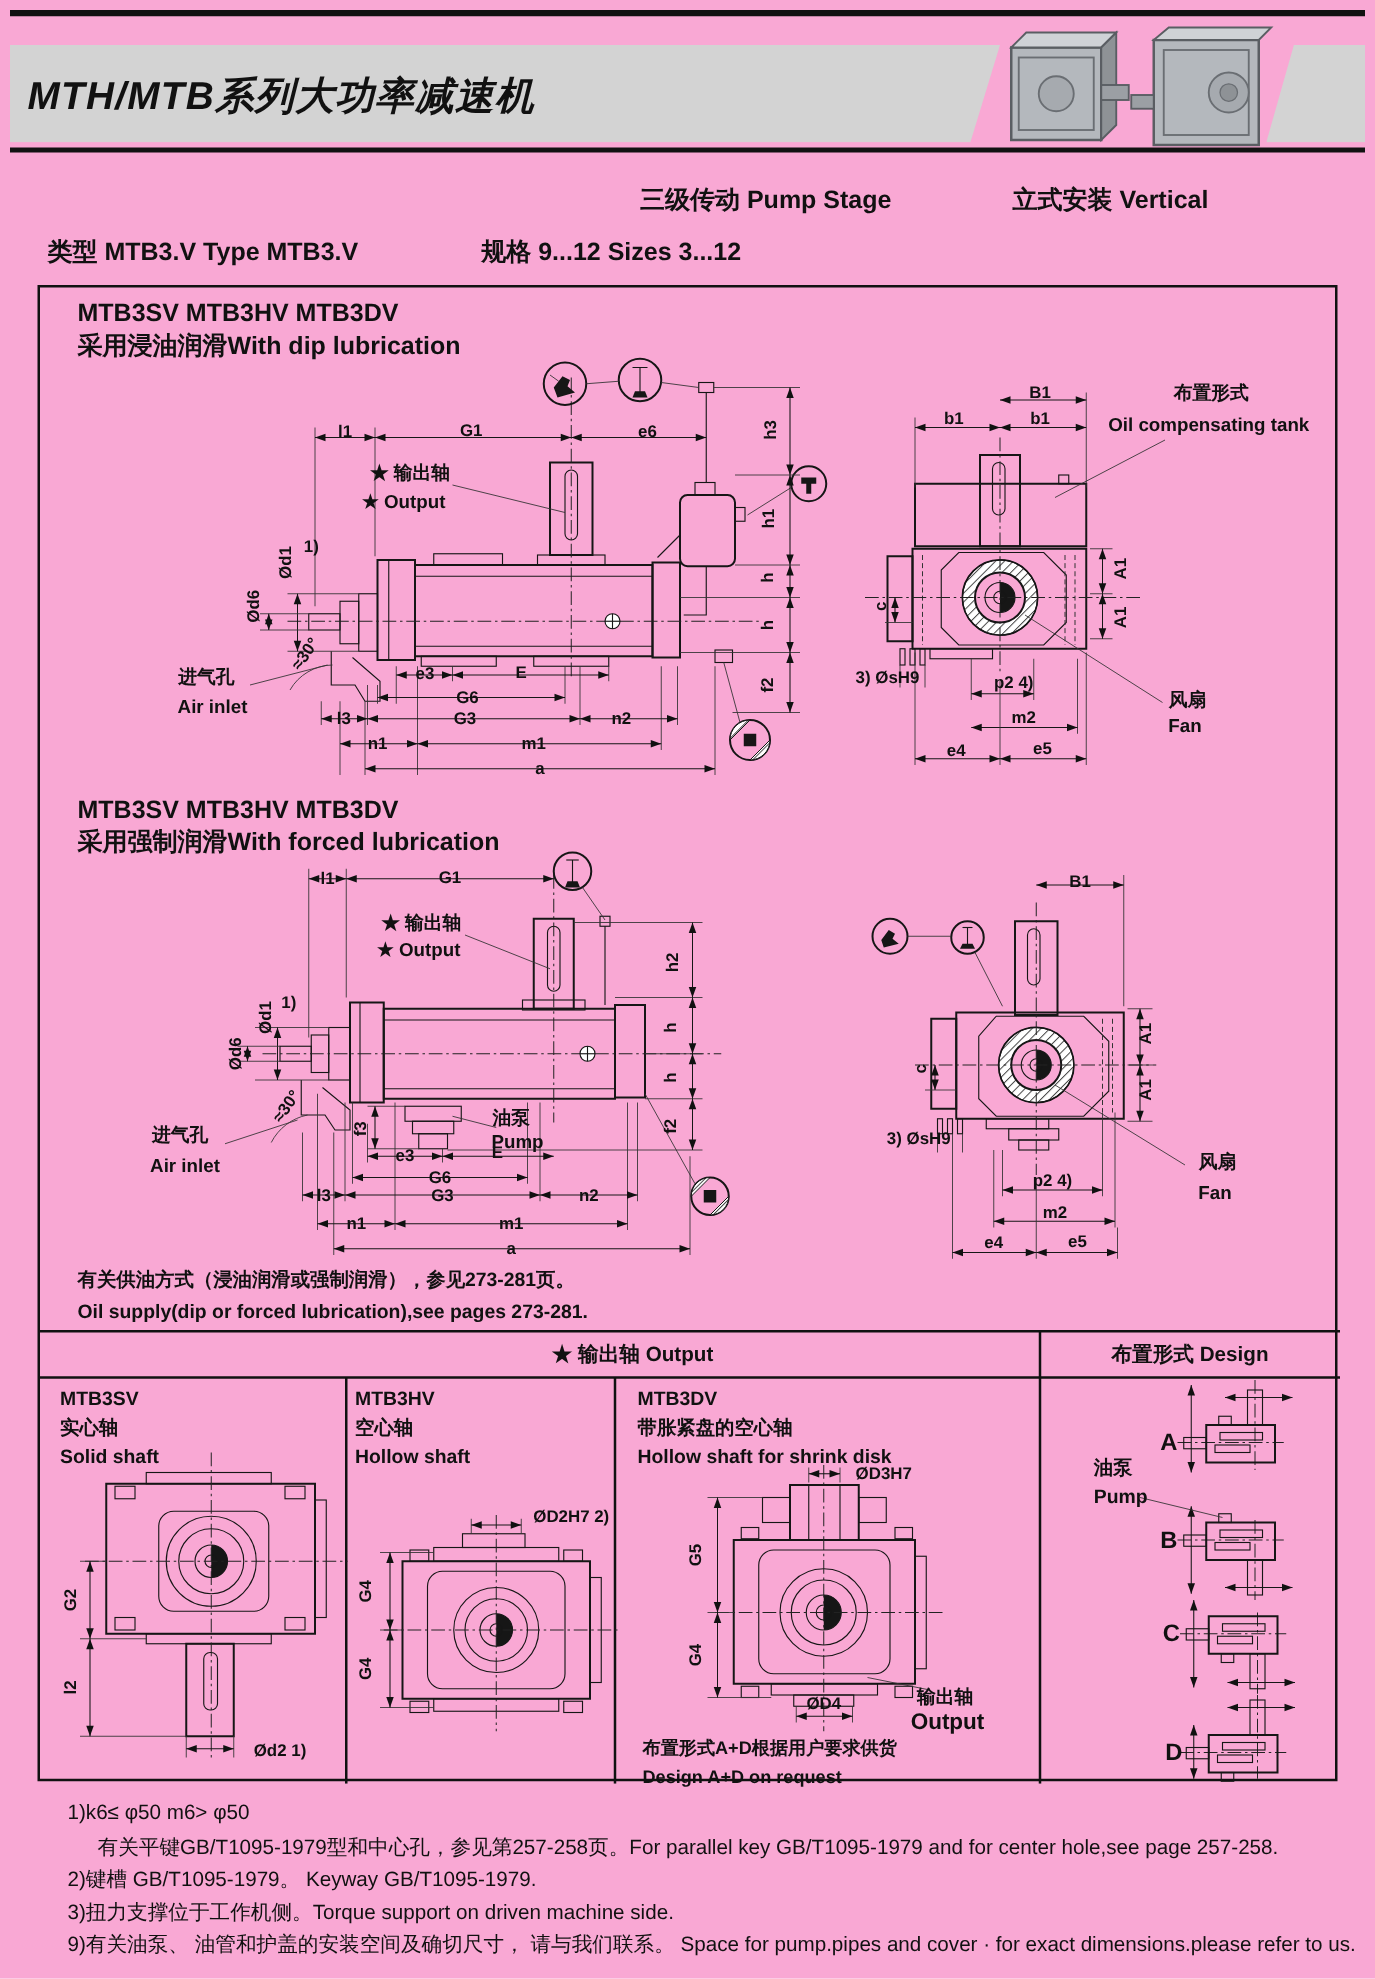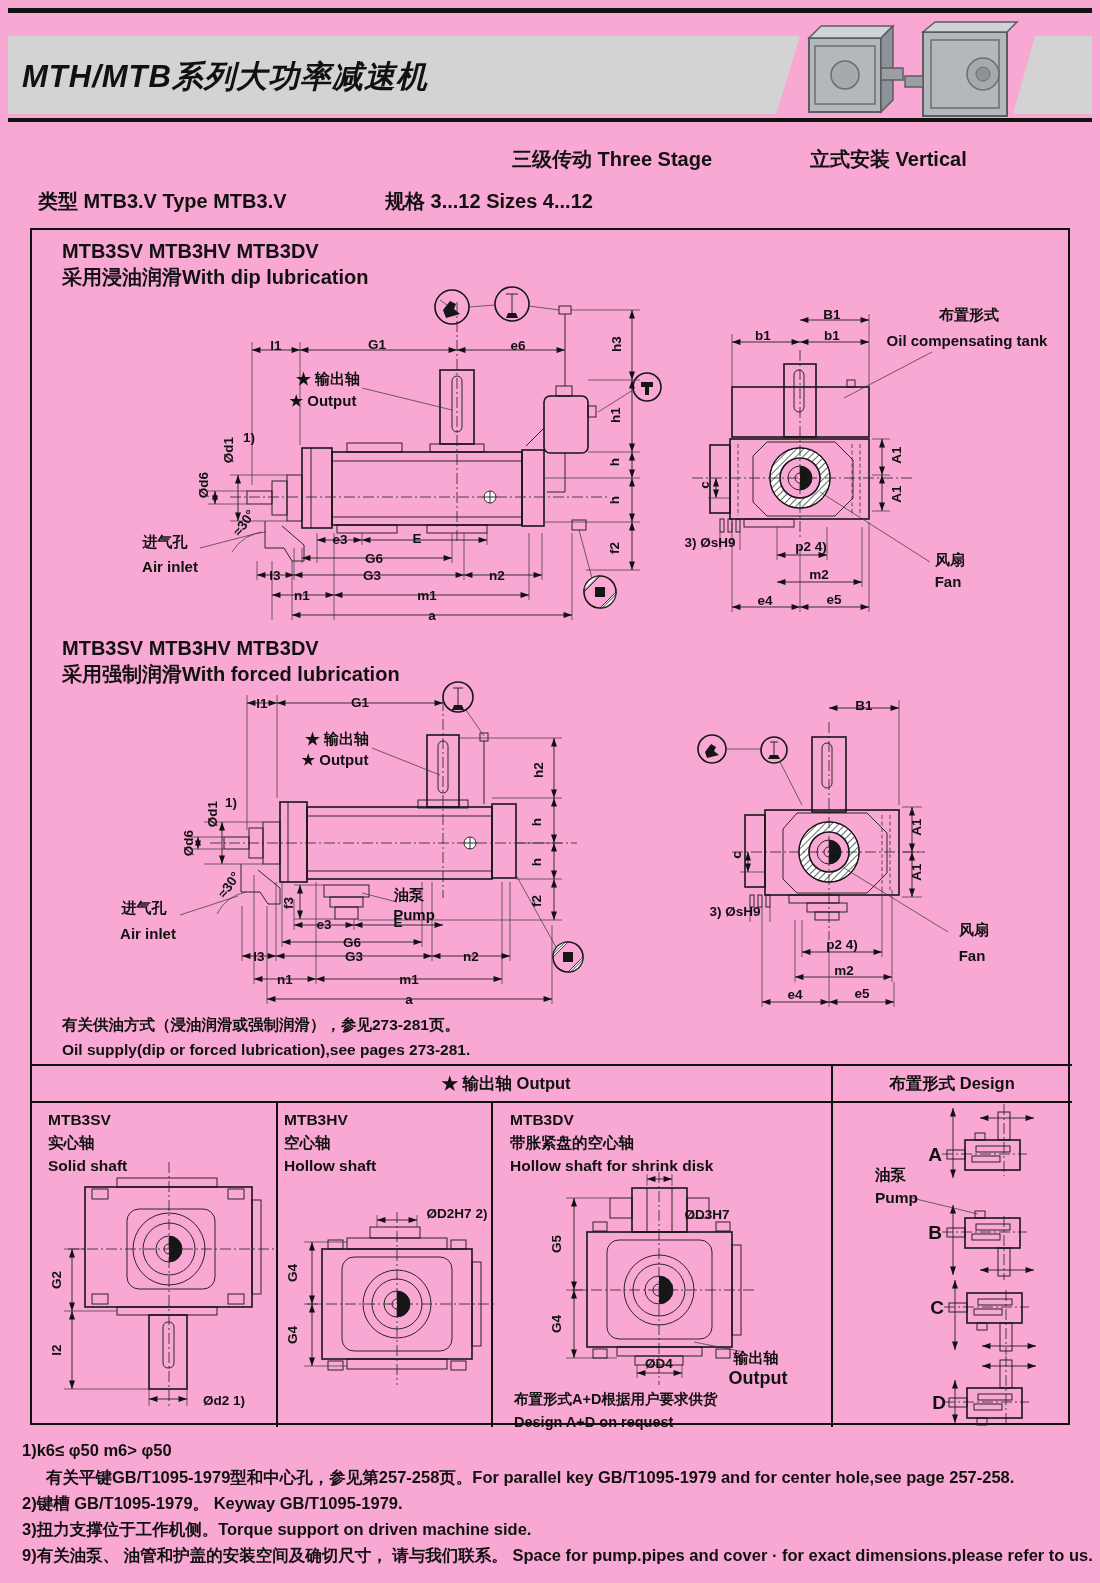--- a/index.html
+++ b/index.html
@@ -21,21 +21,21 @@
   #fig{position:absolute;left:30px;top:228px;width:1040px;height:1197px;
        border:2.5px solid #111;box-sizing:border-box;}
   #fig svg{position:absolute;left:0;top:0;}
   .sec-t{position:absolute;font-size:20px;font-weight:bold;line-height:26px;white-space:nowrap;}
   .note-t{position:absolute;font-size:15.5px;font-weight:bold;line-height:25px;white-space:nowrap;}
   .hdr{position:absolute;font-size:16.5px;font-weight:bold;display:flex;
        align-items:center;justify-content:center;}
   .panel-h{position:absolute;font-size:15.5px;font-weight:bold;line-height:23px;white-space:nowrap;}
   .dim{position:absolute;font-weight:bold;font-size:13.5px;white-space:nowrap;}
   
-  .fn{position:absolute;font-size:16.5px;font-weight:bold;white-space:nowrap;}
+  .fn{position:absolute;font-size:16.5px;font-weight:normal;white-space:nowrap;margin-left:32px;}
   
   .o{fill:none;stroke:#161616;stroke-width:1.6;}
   .t{fill:none;stroke:#161616;stroke-width:0.9;}
   .x{fill:none;stroke:#333;stroke-width:0.7;}
   .d{fill:none;stroke:#161616;stroke-width:0.85;marker-start:url(#ar);marker-end:url(#ar);}
   .c{fill:none;stroke:#222;stroke-width:0.8;stroke-dasharray:11 3 2 3;}
   .h{fill:none;stroke:#333;stroke-width:0.8;stroke-dasharray:4 2.5;}
   .f{fill:#161616;stroke:none;}
   .dv{stroke:#111;stroke-width:2;}
 </style>
@@ -65,24 +65,24 @@
       <polygon points="10,16 22,6 104,6 94,16" fill="#cfd2d6" stroke="#5a5e63" stroke-width="1.5"></polygon>
       <rect x="18" y="24" width="68" height="68" fill="none" stroke="#6a6e73" stroke-width="1.5"></rect>
       <circle cx="70" cy="58" r="16" fill="#a6aaaf" stroke="#6a6e73" stroke-width="1.5"></circle>
       <circle cx="70" cy="58" r="7" fill="#8e9296" stroke="#6a6e73" stroke-width="1"></circle>
       <rect x="-8" y="60" width="18" height="11" fill="#9b9fa4" stroke="#5a5e63" stroke-width="1.5"></rect>
     </g>
   </svg>
 
   <div id="rule"></div>
 
-  <div class="sub" style="left:512px;top:146px">三级传动 Three Stage</div>
+  <div class="sub" style="left:512px;top:146px">三级传动 Pump Stage</div>
   <div class="sub" style="left:810px;top:146px">立式安装 Vertical</div>
   <div class="sub" style="left:38px;top:188px">类型 MTB3.V Type MTB3.V</div>
-  <div class="sub" style="left:385px;top:188px">规格 3...12 Sizes 4...12</div>
+  <div class="sub" style="left:385px;top:188px">规格 9...12 Sizes 3...12</div>
 
   <div id="fig">
 
     <svg width="1040" height="1197" viewBox="0 0 1040 1197">
       <defs>
         <marker id="ar" viewBox="0 0 10 8" markerWidth="11" markerHeight="9" refX="9.5" refY="4" orient="auto-start-reverse">
           <path d="M0.5,0.8 L9.5,4 L0.5,7.2 Z" fill="#111"></path>
         </marker>
         <pattern id="hb" width="5" height="5" patternUnits="userSpaceOnUse" patternTransform="rotate(45)">
           <rect width="5" height="5" fill="#fff"></rect>
@@ -666,21 +666,21 @@
         <span class="dim" style="left: 763px; top: 764px; transform: translate(-50%, -50%);">e4</span>
         <span class="dim" style="left: 830px; top: 763px; transform: translate(-50%, -50%);">e5</span>
         <span class="dim" style="left: 942px; top: 700px; font-size: 15px; transform: translate(-50%, -50%);">风扇</span>
         <span class="dim" style="left: 940px; top: 725px; font-size: 15px; transform: translate(-50%, -50%);">Fan</span>
         <span class="dim" style="left: 24px; top: 1050px; transform: translate(-50%, -50%) rotate(-90deg);">G2</span>
         <span class="dim" style="left: 24px; top: 1120px; transform: translate(-50%, -50%) rotate(-90deg);">l2</span>
         <span class="dim" style="left: 192px; top: 1170px; transform: translate(-50%, -50%);">Ød2 1)</span>
         <span class="dim" style="left: 425px; top: 983px; transform: translate(-50%, -50%);">ØD2H7 2)</span>
         <span class="dim" style="left: 260px; top: 1043px; transform: translate(-50%, -50%) rotate(-90deg);">G4</span>
         <span class="dim" style="left: 260px; top: 1105px; transform: translate(-50%, -50%) rotate(-90deg);">G4</span>
-        <span class="dim" style="left: 675px; top: 949px; transform: translate(-50%, -50%); margin-top: 35px;">ØD3H7</span>
+        <span class="dim" style="left: 675px; top: 949px; transform: translate(-50%, -50%);">ØD3H7</span>
         <span class="dim" style="left: 524px; top: 1014px; transform: translate(-50%, -50%) rotate(-90deg);">G5</span>
         <span class="dim" style="left: 524px; top: 1094px; transform: translate(-50%, -50%) rotate(-90deg);">G4</span>
         <span class="dim" style="left: 627px; top: 1133px; transform: translate(-50%, -50%);">ØD4</span>
         <span class="dim" style="left: 724px; top: 1128px; font-size: 15px; transform: translate(-50%, -50%);">输出轴</span>
         <span class="dim" style="left: 726px; top: 1148px; font-size: 18px; transform: translate(-50%, -50%);">Output</span>
         <span class="dim" style="left: 903px; top: 925px; font-size: 19px; transform: translate(-50%, -50%);">A</span>
         <span class="dim" style="left: 903px; top: 1003px; font-size: 19px; transform: translate(-50%, -50%);">B</span>
         <span class="dim" style="left: 905px; top: 1078px; font-size: 19px; transform: translate(-50%, -50%);">C</span>
         <span class="dim" style="left: 907px; top: 1173px; font-size: 19px; transform: translate(-50%, -50%);">D</span>
       </div>

